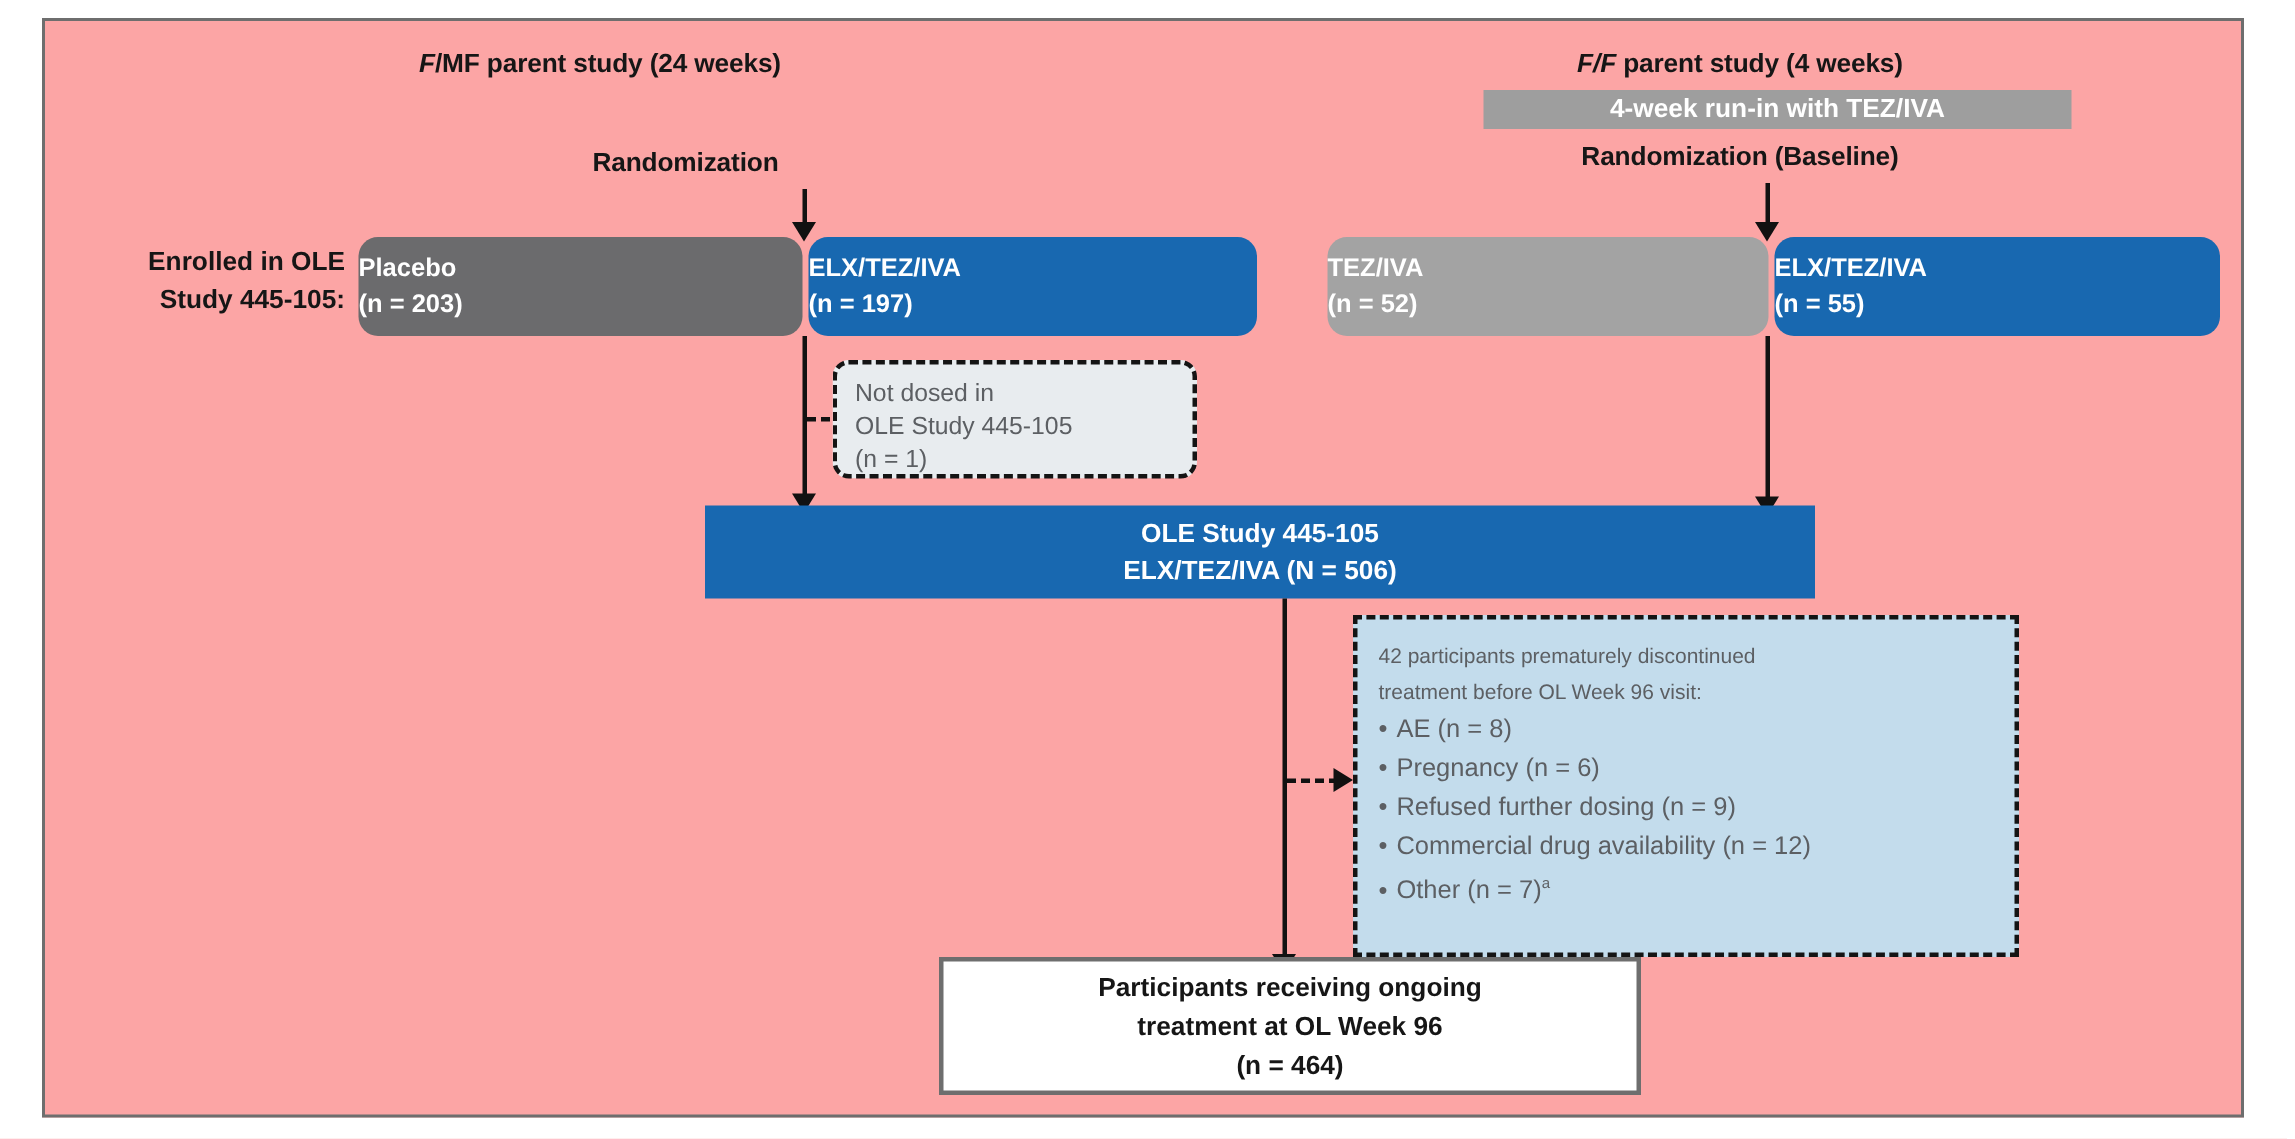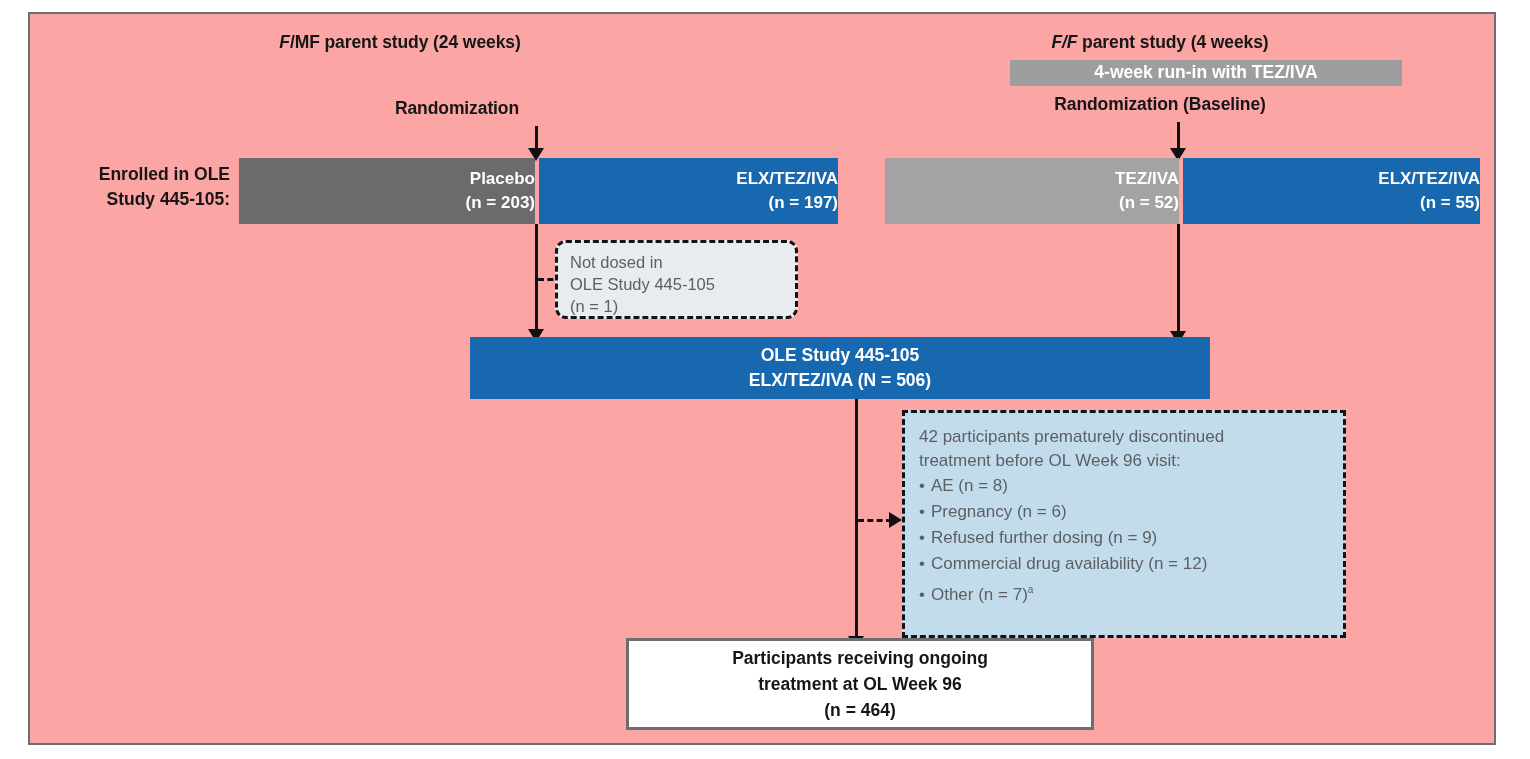--- a/index.html
+++ b/index.html
@@ -53,24 +53,25 @@
 
   
   .bar {
     box-sizing: border-box;
     color: #ffffff;
     font-weight: bold;
     font-size: 17px;
     text-align: center;
     display: flex;
     flex-direction: column;
-    align-items: flex-end;
+    align-items: flex-start;
     justify-content: center;
     line-height: 24px;
     white-space: nowrap;
+    border-radius: 13px;
   }
   .bar-dark  { background: #6b6b6d; }
   .bar-blue  { background: #1868b0; }
   .bar-gray  { background: #a3a3a3; }
 
   .side-label {
     font-size: 17.5px;
     font-weight: bold;
     color: #161616;
     text-align: right;
@@ -102,21 +103,21 @@
     font-size: 16px;
     line-height: 21px;
   }
   .dashed-box.blue-fill { background: #c3dcec; }
   .dashed-box .inner { padding: 8px 10px 6px 12px; }
   .dash-line { white-space: nowrap; }
   .dashed-box.small { font-size: 16.5px; line-height: 22px; }
   .bullets { margin: 0; padding: 0; list-style: none; }
   .bullets li { white-space: nowrap; font-size: 17px; line-height: 26px; }
   .bullets li::before { content: "\2022"; margin-right: 6px; }
-  .intro-line { font-size: 17px; line-height: 24px; white-space: nowrap; }
+  .intro-line { font-size: 14px; line-height: 24px; white-space: nowrap; }
   sup { font-size: 10px; vertical-align: super; }
 
   
   .final-box {
     box-sizing: border-box;
     border: 3px solid #6e6e6e;
     background: #ffffff;
     color: #161616;
     font-weight: bold;
     font-size: 17.5px;
@@ -160,21 +161,21 @@
 
     <div class="abs hdr" style="left:307px; top:84px; width:240px;">Randomization</div>
 
     <div class="abs vline" style="left:505px; top:112px; width:3px; height:24px;"></div>
     <div class="abs arrow-down" style="left:498px; top:134px;"></div>
 
     <div class="abs hdr" style="left:915px; top:18px; width:430px;">
       <i>F/F</i><span> parent study (4 weeks)</span>
     </div>
 
-    <div class="abs runin-banner" style="left:980px; top:46px; width:392px; height:26px;">4-week run-in with TEZ/IVA</div>
+    <div class="abs runin-banner" style="left:959px; top:46px; width:392px; height:26px;">4-week run-in with TEZ/IVA</div>
 
     <div class="abs hdr" style="left:930px; top:80px; width:400px;">Randomization (Baseline)</div>
 
     <div class="abs vline" style="left:1147px; top:108px; width:3px; height:28px;"></div>
     <div class="abs arrow-down" style="left:1140px; top:134px;"></div>
 
     <div class="abs side-label" style="left:20px; top:148px; width:180px;">
       <div>Enrolled in OLE</div>
       <div>Study 445-105:</div>
     </div>

